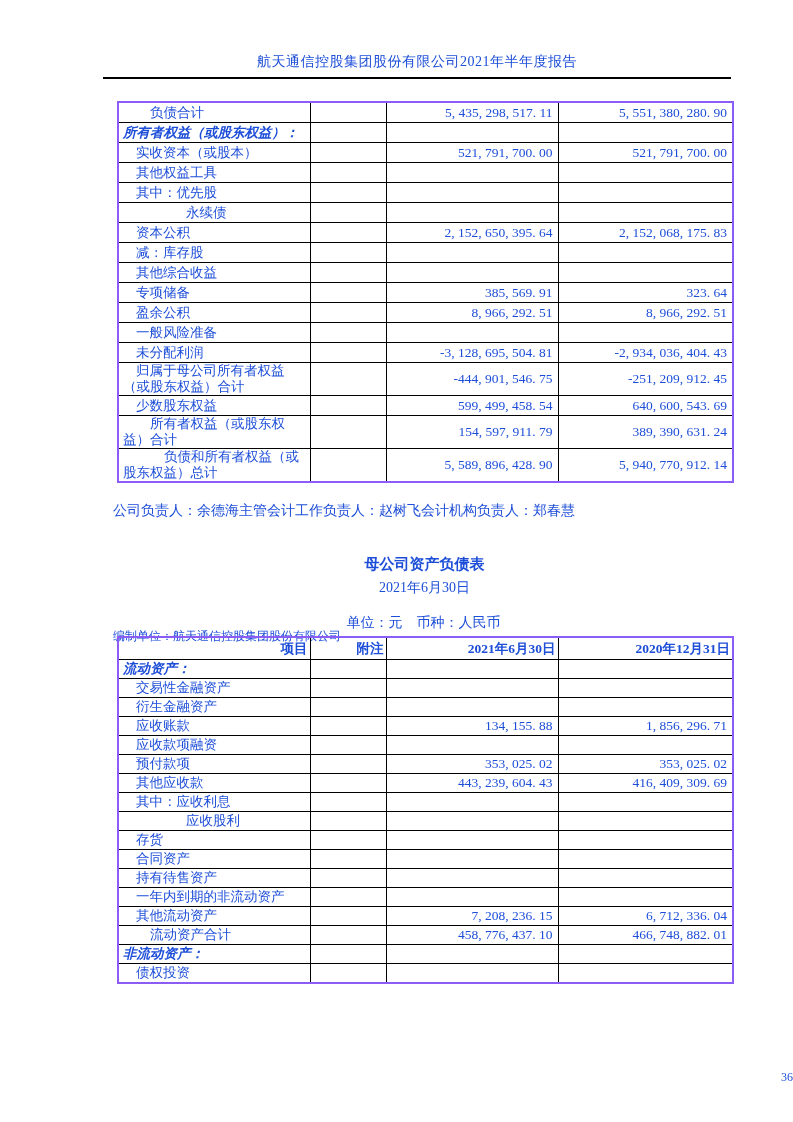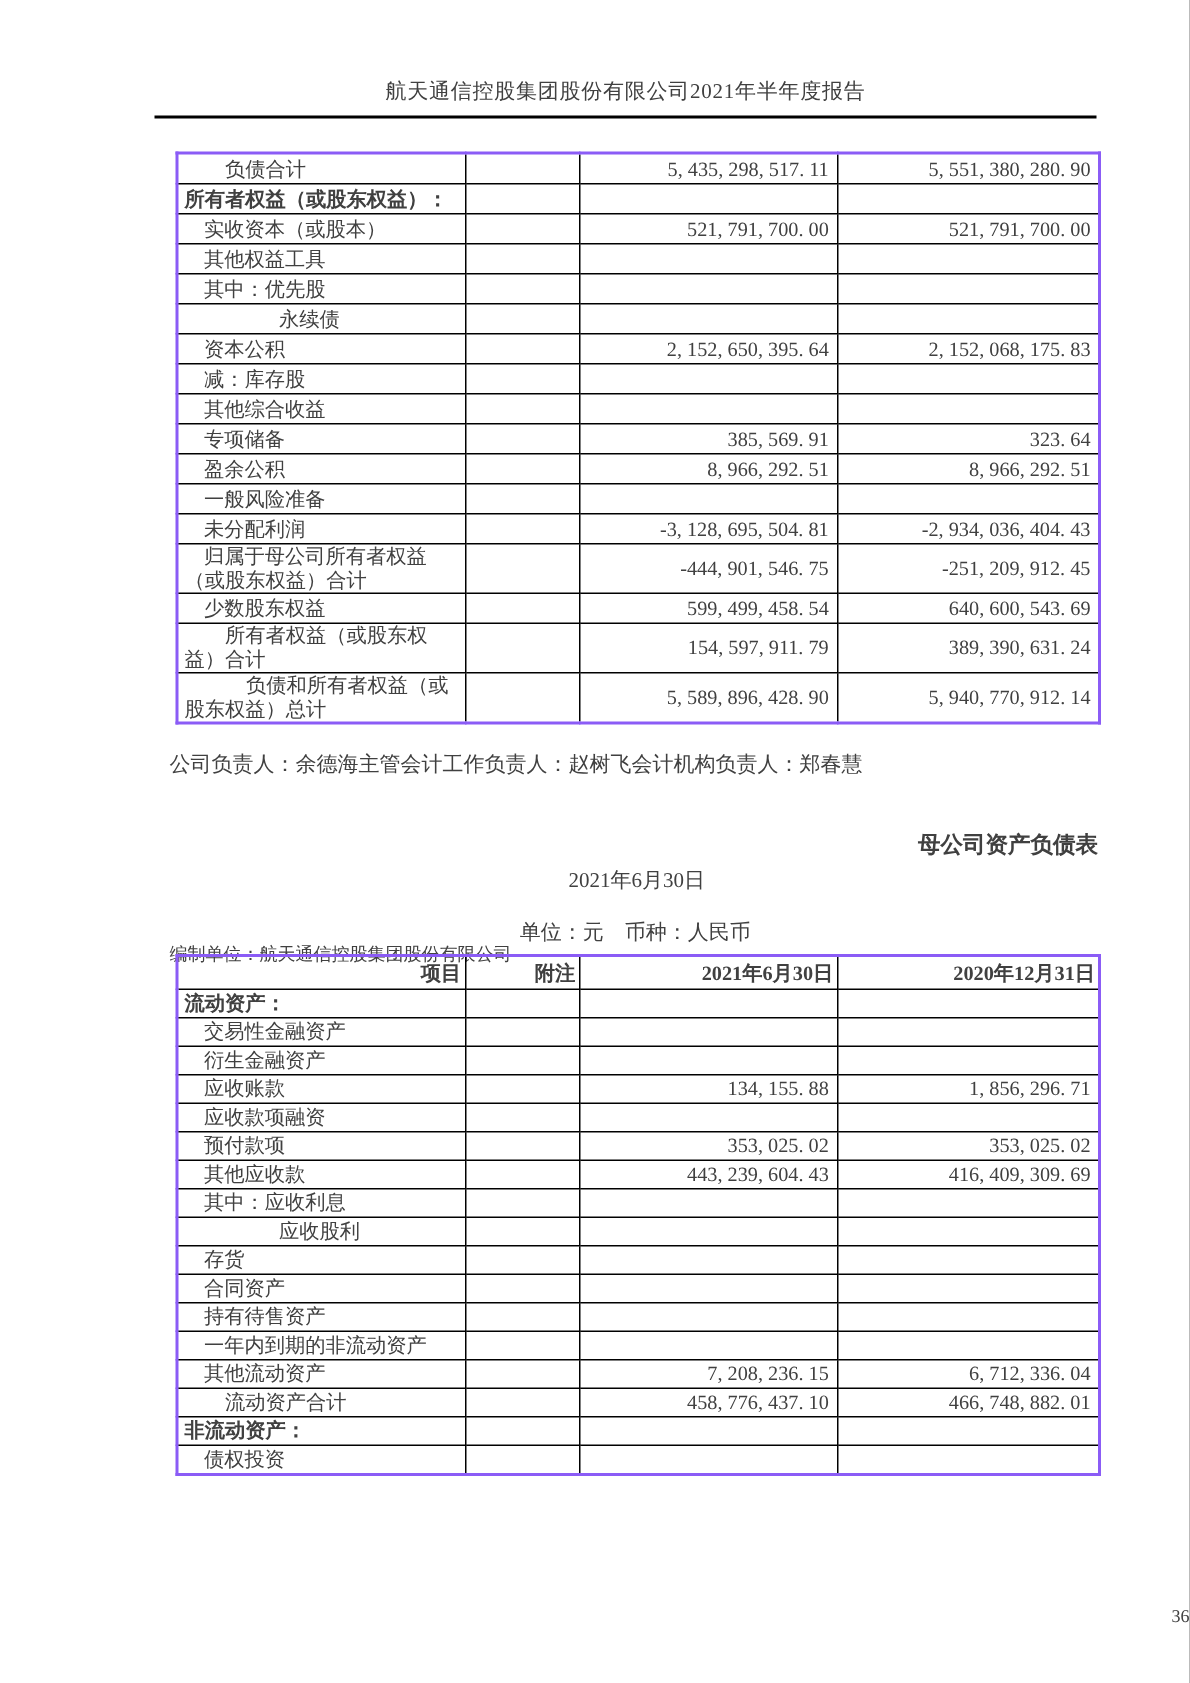--- a/index.html
+++ b/index.html
@@ -1,21 +1,21 @@
 <!DOCTYPE html>
 <html><head>
 <meta charset="utf-8">
 <style>
   html,body{margin:0;padding:0;background:#888;}
   .page{
     position:relative;
     width:793px;height:1122px;
     background:#ffffff;
     font-family:"Liberation Serif","DejaVu Serif",serif;
-    color:#404040;
+    color:#1d4ed8;
     overflow:hidden;
   }
   .report-header{
     position:absolute;top:53px;left:103px;width:628px;
     text-align:center;font-size:14px;line-height:18px;letter-spacing:0.5px;
   }
   .header-rule{
     position:absolute;top:77px;left:103px;width:628px;height:0;
     border-top:2px solid #000;
   }
@@ -36,23 +36,23 @@
   .t2 td{height:18px;}
   .t2 th{height:21px;font-weight:bold;text-align:right;font-size:13.5px;padding:0 2px;}
   .label-cell{text-align:left;white-space:pre-line;}
   .num-cell{text-align:right;white-space:nowrap;}
   .note-cell{}
   .indent-0{text-indent:0;}
   .indent-1{text-indent:13px;}
   .indent-2{text-indent:27px;}
   .indent-3{text-indent:41px;}
   .indent-4{text-indent:63px;}
-  .bold{font-weight:bold;}
+  .bold{font-weight:bold;font-style:italic;}
   .signatories{position:absolute;top:502px;left:113px;font-size:14px;line-height:17px;}
-  .ps-title{position:absolute;top:555px;left:117px;width:615px;text-align:right;font-weight:bold;font-size:15px;line-height:18px;}
+  .ps-title{position:absolute;top:555px;left:117px;width:615px;text-align:center;font-weight:bold;font-size:15px;line-height:18px;}
   .ps-date{position:absolute;top:579px;left:117px;width:615px;text-align:center;font-size:14px;line-height:17px;}
   .ps-prepared{position:absolute;top:628px;left:113px;font-size:12px;line-height:17px;}
   .ps-unit{position:absolute;top:614px;left:117px;width:613px;text-align:center;font-size:14px;line-height:17px;}
   .page-footer{position:absolute;top:1070px;left:0;width:793px;text-align:right;font-size:12px;}
 </style>
 </head>
 <body>
 
 <div class="page">
 

